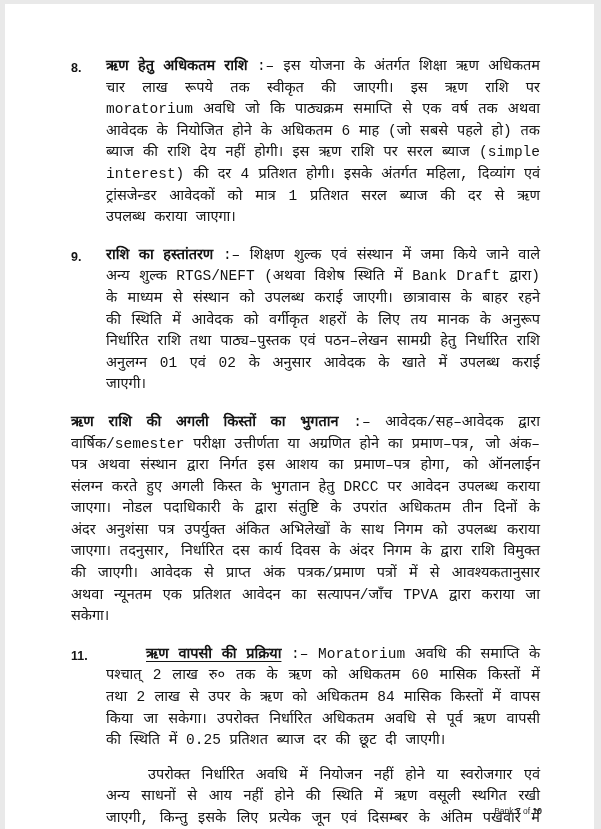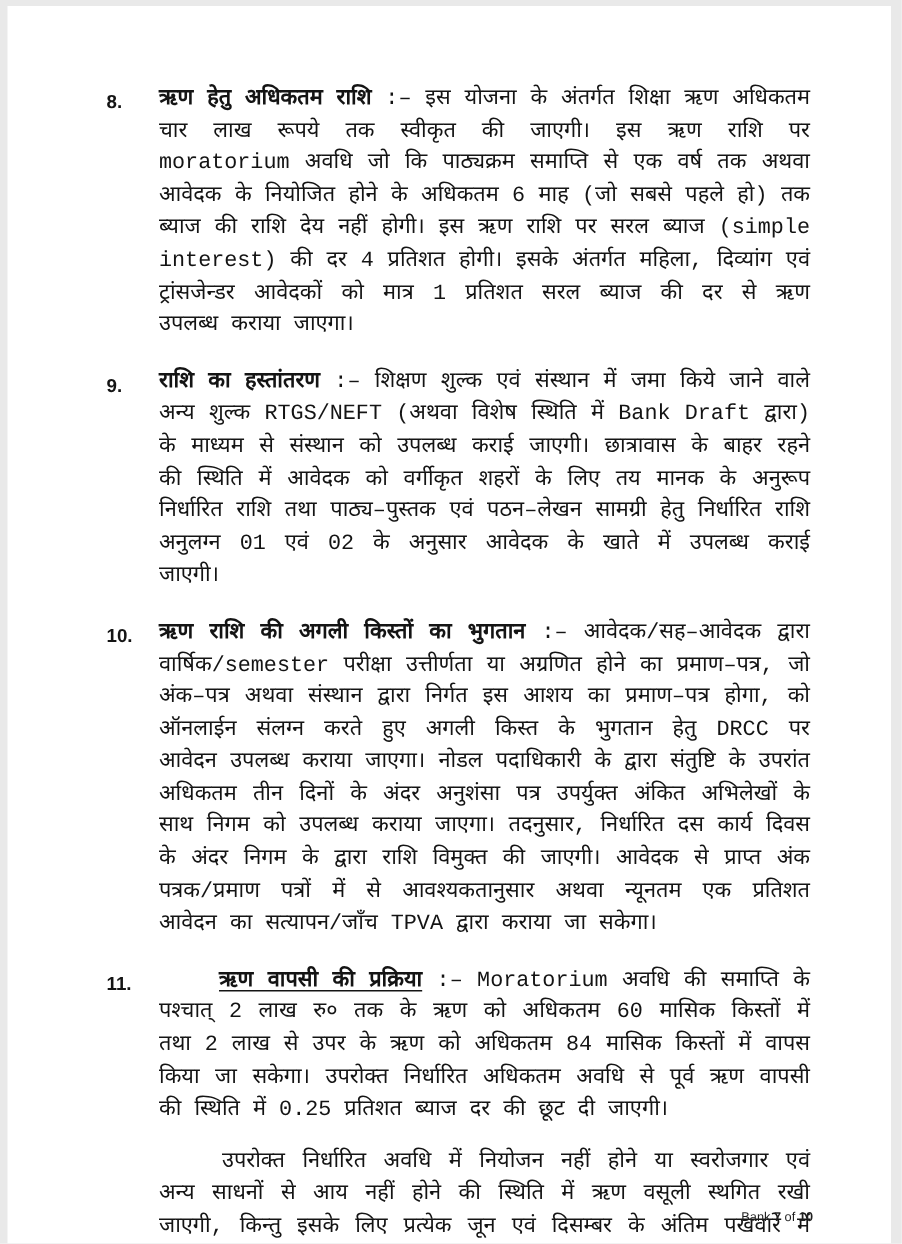--- a/index.html
+++ b/index.html
@@ -91,21 +91,20 @@
       </div>
 
       <div class="item">
         <div class="num">9.</div>
         <div class="body">
           <p><span class="heading">राशि का हस्तांतरण</span><span> :– </span><span>शिक्षण शुल्क एवं संस्थान में जमा किये जाने वाले अन्य शुल्क RTGS/NEFT (अथवा विशेष स्थिति में Bank Draft द्वारा) के माध्यम से संस्थान को उपलब्ध कराई जाएगी। छात्रावास के बाहर रहने की स्थिति में आवेदक को वर्गीकृत शहरों के लिए तय मानक के अनुरूप निर्धारित राशि तथा पाठ्य–पुस्तक एवं पठन–लेखन सामग्री हेतु निर्धारित राशि अनुलग्न 01 एवं 02 के अनुसार आवेदक के खाते में उपलब्ध कराई जाएगी।</span></p>
         </div>
       </div>
 
       <div class="item">
-        <div class="num">10.</div>
         <div class="body">
           <p><span class="heading">ऋण राशि की अगली किस्तों का भुगतान</span><span> :– </span><span>आवेदक/सह–आवेदक द्वारा वार्षिक/semester परीक्षा उत्तीर्णता या अग्रणित होने का प्रमाण–पत्र, जो अंक–पत्र अथवा संस्थान द्वारा निर्गत इस आशय का प्रमाण–पत्र होगा, को ऑनलाईन संलग्न करते हुए अगली किस्त के भुगतान हेतु DRCC पर आवेदन उपलब्ध कराया जाएगा। नोडल पदाधिकारी के द्वारा संतुष्टि के उपरांत अधिकतम तीन दिनों के अंदर अनुशंसा पत्र उपर्युक्त अंकित अभिलेखों के साथ निगम को उपलब्ध कराया जाएगा। तदनुसार, निर्धारित दस कार्य दिवस के अंदर निगम के द्वारा राशि विमुक्त की जाएगी। आवेदक से प्राप्त अंक पत्रक/प्रमाण पत्रों में से आवश्यकतानुसार अथवा न्यूनतम एक प्रतिशत आवेदन का सत्यापन/जाँच TPVA द्वारा कराया जा सकेगा।</span></p>
         </div>
       </div>
 
       <div class="item">
         <div class="num">11.</div>
         <div class="body">
           <p><span class="heading underline">ऋण वापसी की प्रक्रिया</span><span> :– </span><span>Moratorium अवधि की समाप्ति के पश्चात् 2 लाख रु० तक के ऋण को अधिकतम 60 मासिक किस्तों में तथा 2 लाख से उपर के ऋण को अधिकतम 84 मासिक किस्तों में वापस किया जा सकेगा। उपरोक्त निर्धारित अधिकतम अवधि से पूर्व ऋण वापसी की स्थिति में 0.25 प्रतिशत ब्याज दर की छूट दी जाएगी।</span></p>
           <p class="cont">उपरोक्त निर्धारित अवधि में नियोजन नहीं होने या स्वरोजगार एवं अन्य साधनों से आय नहीं होने की स्थिति में ऋण वसूली स्थगित रखी जाएगी, किन्तु इसके लिए प्रत्येक जून एवं दिसम्बर के अंतिम पखवारे में आवेदक को इस आशय का शपथ पत्र DRCC पर उपलब्ध कराना अनिवार्य होगा कि आवेदक नियोजित/स्वरोजगार अथवा अन्य किसी साधनों से आय प्राप्त नहीं कर रहा है।</p>

